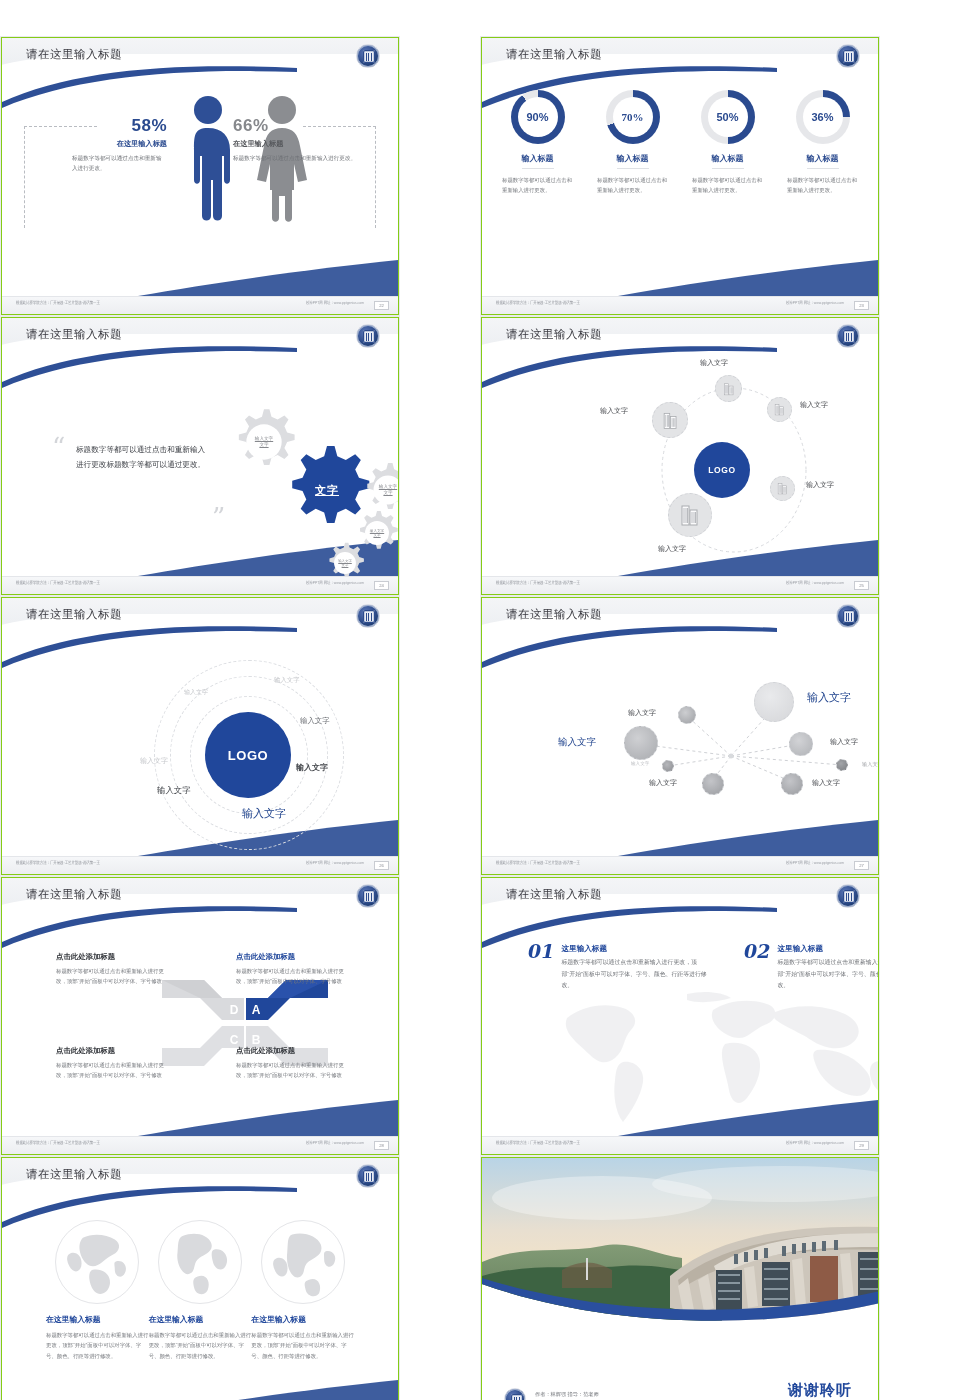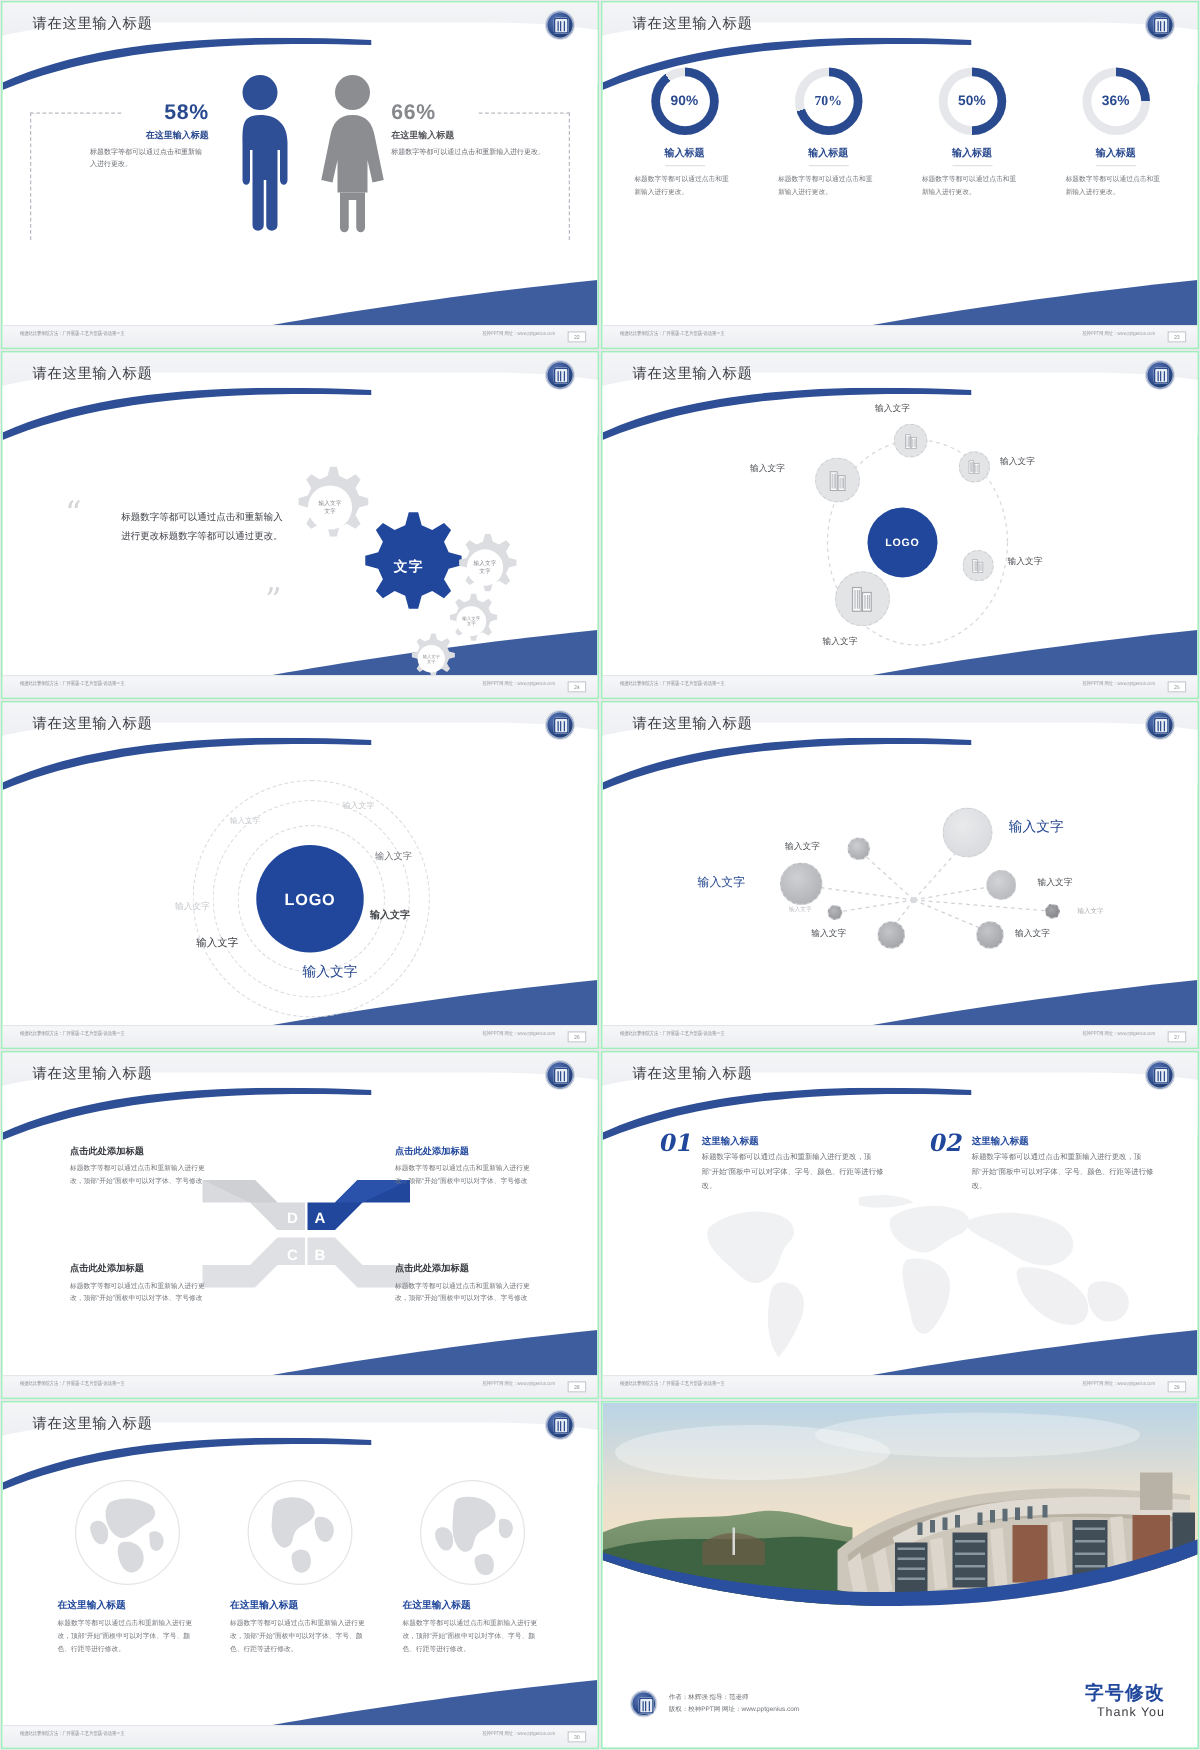--- a/index.html
+++ b/index.html
@@ -3,21 +3,21 @@
 <meta charset="utf-8">
 <style>
   * { box-sizing: border-box; margin:0; padding:0; }
   body {
     width: 960px; height: 1400px;
     background: #ffffff;
     font-family: "Liberation Sans", "DejaVu Sans", sans-serif;
     overflow: hidden;
   }
   .grid { display: grid; grid-template-columns: 480px 480px; grid-template-rows: repeat(5, 280px); width:960px; height:1400px; }
-  .slide { position: relative; width:480px; height:280px; background:#86efac; overflow:hidden; border:1px solid #e9e9ec; }
+  .slide { position: relative; width:400px; height:280px; background:#84cc16; overflow:hidden; border:1px solid #e9e9ec;margin-top:36px; }
   .slide-inner { position:absolute; inset:1px; background:#fff; overflow:hidden; }
 
   
   .hdr-band {
     position:absolute; left:0; top:0; width:100%; height:40px;
     background: linear-gradient(180deg,#f4f5f7 0%, #eef0f3 60%, #e9ebef 100%);
   }
   .hdr-curve {
     position:absolute; left:-30px; top:16px; width:560px; height:56px;
     border-radius: 50%/100%;
@@ -100,21 +100,21 @@
     position:absolute; inset:0; display:flex; align-items:center; justify-content:center;
     font-size:11px; font-weight:bold; color:#2a4a8f; z-index:2;
   }
   .donut-ttl { font-size:8px; font-weight:bold; color:#2a4a8f; margin-top:9px; padding-bottom:4px; border-bottom:1px solid #dfe1e5; display:inline-block; }
   .donut-desc { font-size:5.4px; color:#75787d; line-height:1.85; margin-top:6px; text-align:left; padding:0 12px; }
 
   
   .quote-mark { font-size:26px; color:#d3d5d9; font-family:"DejaVu Serif",serif; line-height:.6; }
   .quote-body { font-size:7.6px; color:#3e4147; line-height:2.0; }
   .gear { position:absolute; }
-  .gear-label { position:absolute; inset:0; display:flex; flex-direction:column; align-items:center; justify-content:center; font-size:4.6px; color:#86888d; line-height:1.25; }
+  .gear-label { position:absolute; inset:0; display:flex; flex-direction:column; align-items:center; justify-content:center; font-size:4.6px; color:#86888d; line-height:1.25;text-decoration:underline; }
   .gear-label.w { color:#fff; font-size:11px; font-weight:bold; letter-spacing:1px; }
 
   
   .hub-logo {
     position:absolute; border-radius:50%; background:#20479b; color:#fff;
     display:flex; align-items:center; justify-content:center; font-size:8.5px; font-weight:bold; letter-spacing:.6px;
   }
   .node-ic {
     position:absolute; border-radius:50%; background:#e3e4e6;
     display:flex; align-items:center; justify-content:center;
@@ -282,21 +282,21 @@
           </svg>
     </div>
     <div class="swoosh-br">
       <svg width="260" height="40" viewBox="0 0 260 40">
             <path d="M260,4 C180,12 80,26 0,40 L260,40 Z" fill="#2e4f96" opacity=".92"></path>
           </svg>
     </div>
 
     <div class="body-area">
       <div style="position:absolute; left:50px; top:82px;"><span class="quote-mark">“</span></div>
-      <div class="quote-body" style="position:absolute; left:95px; top:84px; width:130px;">标题数字等都可以通过点击和重新输入进行更改标题数字等都可以通过更改。</div>
+      <div class="quote-body" style="position:absolute; left:74px; top:84px; width:130px;">标题数字等都可以通过点击和重新输入进行更改标题数字等都可以通过更改。</div>
       <div style="position:absolute; left:210px; top:152px;"><span class="quote-mark">”</span></div>
 
       <div class="gear" style="left:228px; top:50px; width:68px; height:68px;">
         <svg width="68" height="68" viewBox="0 0 100 100">
               <path d="M50,2 l8,0 3,11 9,4 10-6 6,6 -6,10 4,9 11,3 0,8 -11,3 -4,9 6,10 -6,6 -10-6 -9,4 -3,11 -8,0 -3-11 -9-4 -10,6 -6-6 6-10 -4-9 -11-3 0-8 11-3 4-9 -6-10 6-6 10,6 9-4 Z" fill="#dcdde0"></path>
               <circle cx="50" cy="50" r="26" fill="#fff"></circle>
             </svg>
         <div class="gear-label">
               <span>输入文字</span>
               <span>文字</span>
@@ -849,19 +849,19 @@
       <div style="display:flex; align-items:center; gap:9px;">
         <div class="seal" style="position:relative; right:auto; top:auto; width:22px; height:22px;"></div>
         <div>
           <div class="credit">作者：林辉强    指导：范老师</div>
           <div class="credit">版权：校神PPT网   网址：www.pptgenius.com</div>
         </div>
       </div>
     </div>
 
     <div style="position:absolute; right:26px; bottom:22px; text-align:right;">
-      <div class="thx-cn">字号修改</div>
+      <div class="thx-cn">谢谢聆听</div>
       <div class="thx-en">Thank You</div>
     </div>
   </div>
     </div>
 
 </div>
 
 </body></html>

